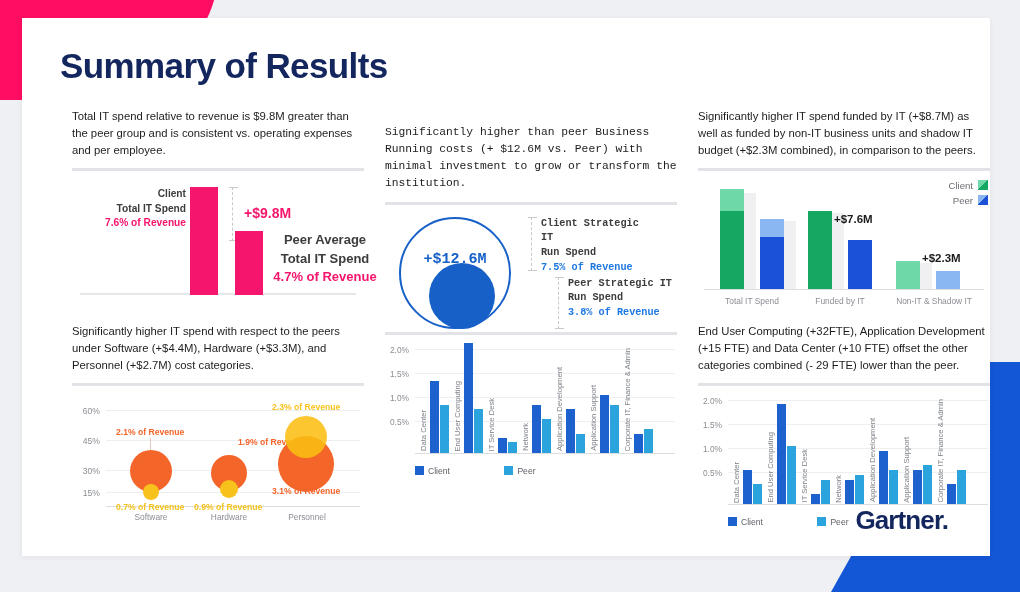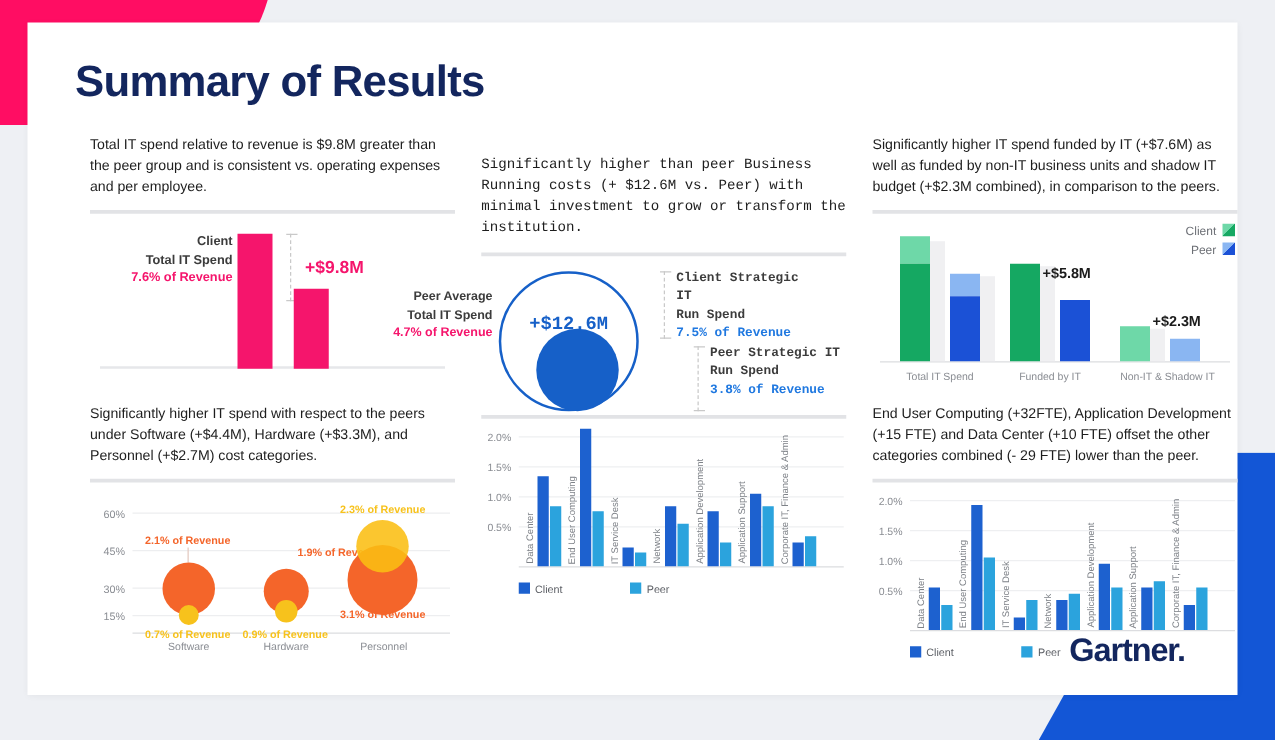--- a/index.html
+++ b/index.html
@@ -81,21 +81,21 @@
   .p4 { left: 50px;  top: 305px; width: 292px; }
   .p5 { left: 363px; top: 305px; width: 292px; }
   .p6 { left: 676px; top: 305px; width: 292px; }
 
   
   .pink-chart { height: 126px; position: relative; }
   .pk-bar { position: absolute; background: #f5156c; bottom: 8px; }
   .pk-baseline { position: absolute; left: 8px; right: 8px; bottom: 8px; height: 2px; background: #e6e7ea; }
   .pk-lbl { position: absolute; text-align: right; line-height: 1.42; font-size: 10.2px; font-weight: bold; color: #3c3c3c; }
   .pk-lbl .pct { color: #f5156c; font-weight: bold; }
-  .pk-lbl2 { position: absolute; text-align: right; line-height: 1.42; font-size: 10px; font-weight: bold; color: #3c3c3c; margin-left: 14px; }
+  .pk-lbl2 { position: absolute; text-align: center; line-height: 1.42; font-size: 13px; font-weight: bold; color: #3c3c3c; }
   .pk-lbl2 .pct { color: #f5156c; font-weight: bold; }
   .pk-delta { position: absolute; font-size: 14px; font-weight: bold; color: #f5156c; }
   .pk-brace { position: absolute; border-left: 1px dashed #c9c9c9; }
   .pk-brace::before, .pk-brace::after {
     content: ""; position: absolute; left: -4px; width: 9px; height: 1px; background: #c9c9c9;
   }
   .pk-brace::before { top: 0; }
   .pk-brace::after { bottom: 0; }
 
   
@@ -233,21 +233,21 @@
         <div class="cb-brace" style="left:173px; top:66px; height:52px;"></div>
         <div class="circ-lbl" style="left:183px; top:66px; width:110px;">
           <div>Peer Strategic IT</div>
           <div>Run Spend</div>
           <div class="pct">3.8% of Revenue</div>
         </div>
       </div>
     </div>
 
     <div class="panel p3">
-      <div class="blurb">Significantly higher IT spend funded by IT (+$7.6M) as well as funded by non-IT business units and shadow IT budget (+$2.3M combined), in comparison to the peers.</div>
+      <div class="blurb">Significantly higher IT spend funded by IT (+$8.7M) as well as funded by non-IT business units and shadow IT budget (+$2.3M combined), in comparison to the peers.</div>
       <div class="rule"></div>
       <div class="chartbox gb-chart">
         <div class="gb-base"></div>
 
         <div class="gb-legend">
           <div><span>Client</span><span class="sw sw-green"></span></div>
           <div><span>Peer</span><span class="sw sw-blue"></span></div>
         </div>
 
         <div class="gb-shadow" style="left:36px; width:22px; height:96px;"></div>
@@ -258,21 +258,21 @@
         <div class="gb-shadow" style="left:76px; width:22px; height:68px;"></div>
         <div class="gb-bar" style="left:62px; width:24px; height:70px;">
           <div class="gb-seg" style="top:0; height:18px; background:#8ab6f2;"></div>
           <div class="gb-seg" style="top:18px; bottom:0; background:#1b51d6;"></div>
         </div>
         <div class="gb-cat" style="left:10px; width:88px;">Total IT Spend</div>
 
         <div class="gb-shadow" style="left:124px; width:22px; height:76px;"></div>
         <div class="gb-bar" style="left:110px; width:24px; height:78px; background:#15a862;"></div>
         <div class="gb-bar" style="left:150px; width:24px; height:49px; background:#1b51d6;"></div>
-        <div class="gb-delta" style="left:136px; top:36px;">+$5.8M</div>
+        <div class="gb-delta" style="left:136px; top:36px;">+$7.6M</div>
         <div class="gb-cat" style="left:98px; width:88px;">Funded by IT</div>
 
         <div class="gb-shadow" style="left:212px; width:22px; height:26px;"></div>
         <div class="gb-bar" style="left:198px; width:24px; height:28px; background:#6ed8a8;"></div>
         <div class="gb-bar" style="left:238px; width:24px; height:18px; background:#8ab6f2;"></div>
         <div class="gb-delta" style="left:224px; top:75px;">+$2.3M</div>
         <div class="gb-cat" style="left:186px; width:100px;">Non-IT &amp; Shadow IT</div>
       </div>
     </div>
 

